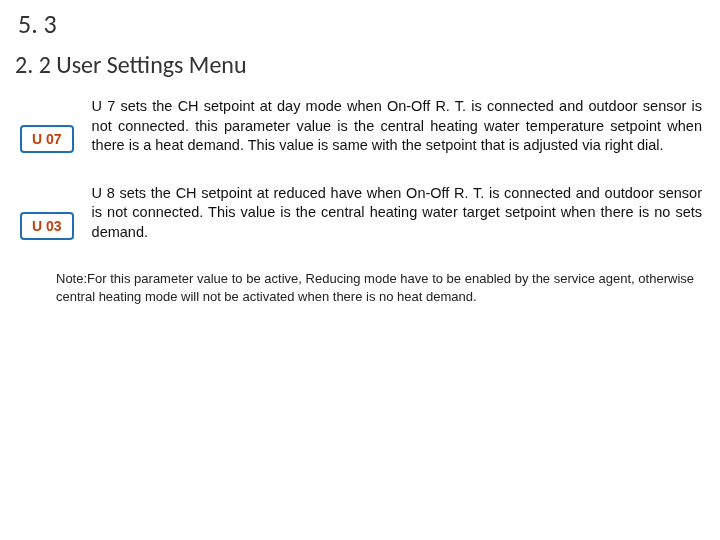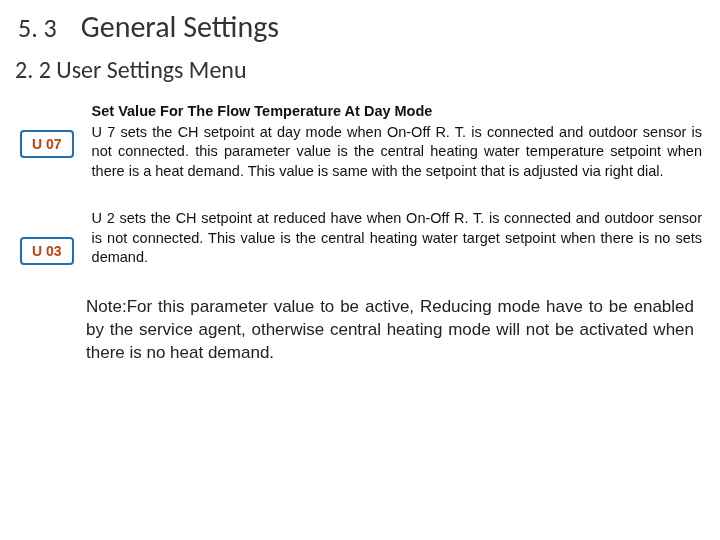--- a/index.html
+++ b/index.html
@@ -64,51 +64,49 @@
     color: #111;
     text-align: justify;
   }
   .entry-title {
     font-weight: 700;
     display: block;
     margin-bottom: 1px;
   }
   .bold { font-weight: 400; }
   .note-block {
-    margin-left: 86px;
+    margin-left: 56px;
     padding-right: 26px;
-    font-size: 17px;
+    font-size: 13px;
     line-height: 1.35;
     text-align: justify;
   }
 </style>
 </head>
 <body>
 
 <div class="section-header">
   <span class="section-number">5. 3</span>
-  <span class="section-title">General Settings</span>
 </div>
 
 <div class="subsection">2. 2 User Settings Menu</div>
 
 <div class="entries">
 
   <div class="entry">
     <div class="badge">U 07</div>
     <div class="entry-text">
-      <span class="entry-title">Set Value For The Flow Temperature At Day Mode</span>
       <span>U 7 sets the </span><span class="bold">CH setpoint at day mode</span><span> when </span><span class="bold">On-Off R. T. is connected</span><span> and </span><span class="bold">outdoor sensor is not connected</span><span>. this parameter value is the central heating water temperature setpoint when there is </span><span class="bold">a heat demand</span><span>. This value is same with the setpoint that is adjusted via right dial.</span>
     </div>
   </div>
 
   <div class="entry">
     <div class="badge">U 03</div>
     <div class="entry-text">
-      <span>U 2 sets the </span><span class="bold">CH setpoint at reduced have</span><span> when </span><span class="bold">On-Off R. T. is connected</span><span> and </span><span class="bold">outdoor sensor is not connected</span><span>. This value is the central heating water target setpoint when there is </span><span class="bold">no sets demand</span><span>.</span>
+      <span>U 8 sets the </span><span class="bold">CH setpoint at reduced have</span><span> when </span><span class="bold">On-Off R. T. is connected</span><span> and </span><span class="bold">outdoor sensor is not connected</span><span>. This value is the central heating water target setpoint when there is </span><span class="bold">no sets demand</span><span>.</span>
     </div>
   </div>
 
 </div>
 
 <div class="note-block">
   <span class="bold">Note:</span><span>For this parameter value to be active, Reducing mode have to be enabled by the service agent, otherwise central heating mode will not be activated when there is no heat demand.</span>
 </div>
 
 </body></html>

